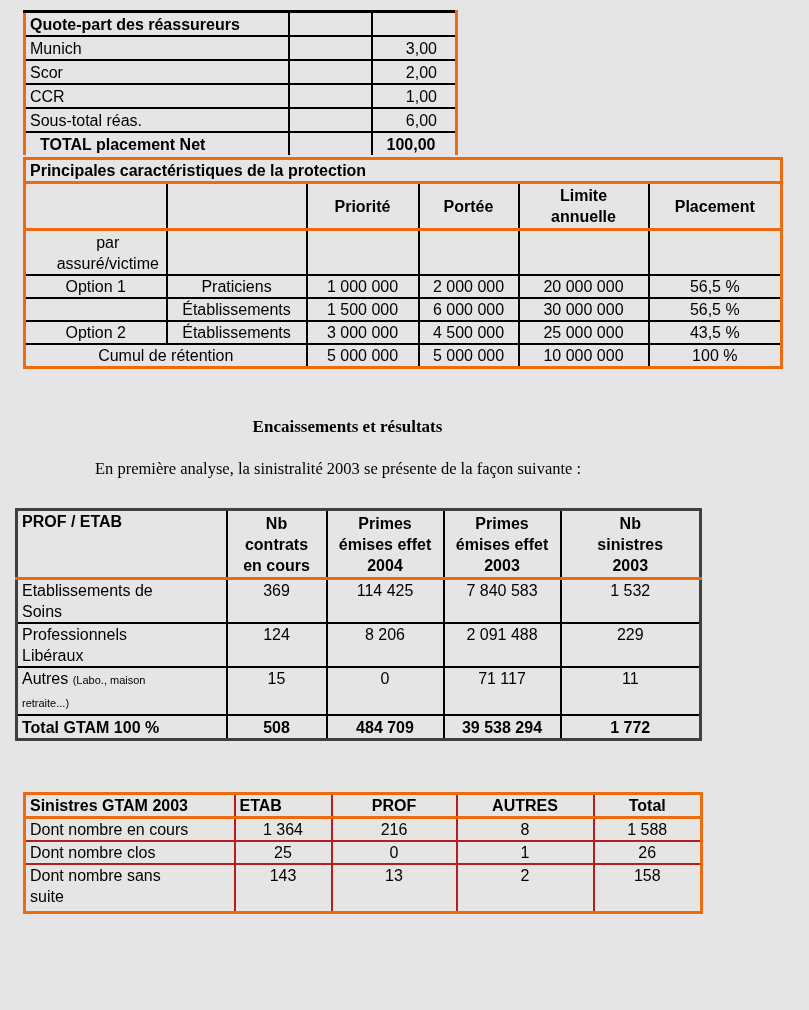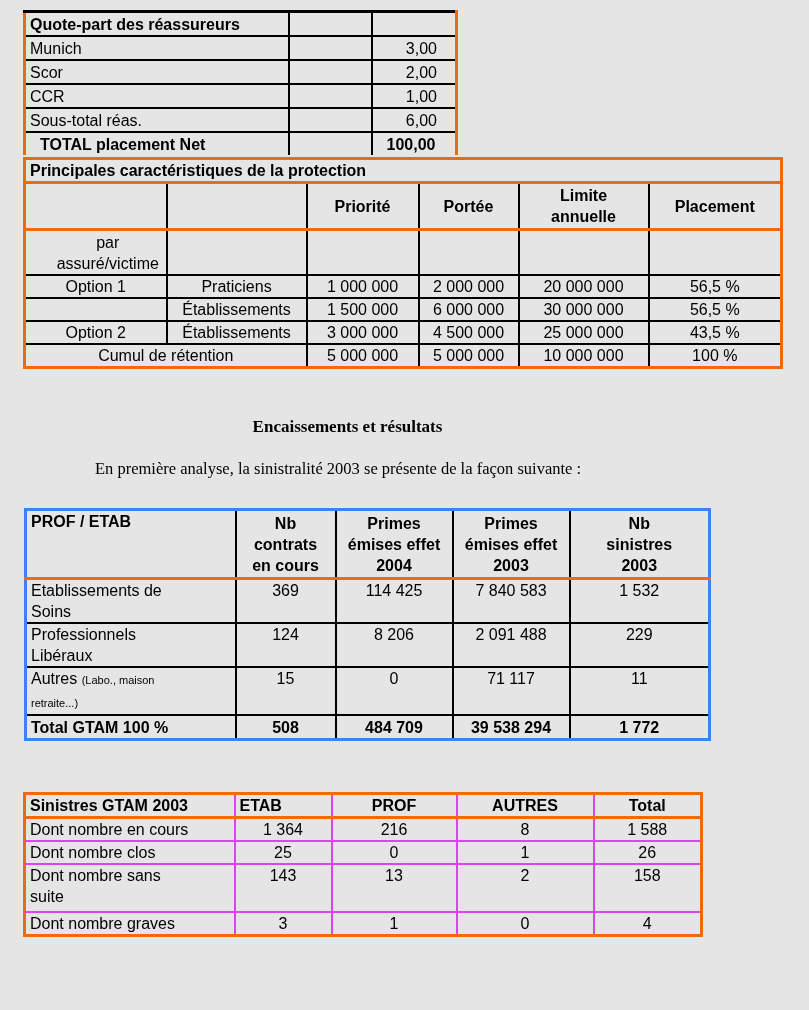--- a/index.html
+++ b/index.html
@@ -40,32 +40,32 @@
   .heading {
     position:absolute; top:417px; left:0; width:695px; text-align:center;
     font-family:"Liberation Serif", serif; font-size:17px; font-weight:bold;
   }
   .intro {
     position:absolute; top:459px; left:95px;
     font-family:"Liberation Serif", serif; font-size:16.5px;
   }
 
   
-  #t3 { left:24px; top:508px; width:684px; border:3px solid #3b82f6;padding-left:40px; }
+  #t3 { left:15px; top:508px; width:684px; border:3px solid #404040;padding-left:40px; }
   #t3 td { border:2px solid #000; }
   #t3 .hdr td { height:66px; border-bottom:3px solid #ED6B0E; text-align:center; }
   #t3 .hdr td:first-child { text-align:left; vertical-align:top; }
   #t3 .data td { height:41px; vertical-align:top; }
   #t3 .data td.ctr { text-align:center; }
   #t3 .totrow td { height:22px; vertical-align:middle; }
   #t3 .note { font-size:11px; white-space:pre-line; }
 
   
   #t4 { left:23px; top:792px; width:677px; border:3px solid #ED6B0E; }
-  #t4 td { border:2px solid #d946ef; }
+  #t4 td { border:2px solid #b91c1c; }
   #t4 .hdr td { height:21px; border-bottom:3px solid #ED6B0E; text-align:center; }
   #t4 .hdr td:first-child, #t4 .hdr td:nth-child(2) { text-align:left; }
   #t4 .ntot td { height:42px; vertical-align:top; border-bottom:3px solid #ED6B0E; }
   #t4 .r1 td { height:21px; } #t4 .r2 td { height:21px;border-radius:8px; }
   #t4 .r3 td { height:46px; vertical-align:top; }
   #t4 .r4 td { height:21px; }
   #t4 td.ctr { text-align:center; }
 </style>
 </head>
 <body>
@@ -269,23 +269,16 @@
       <td class="ctr">26</td>
     </tr>
     <tr class="r3">
       <td class="pre">Dont nombre sans
 suite</td>
       <td class="ctr">143</td>
       <td class="ctr">13</td>
       <td class="ctr">2</td>
       <td class="ctr">158</td>
     </tr>
-    <tr class="r4">
-      <td>Dont nombre graves</td>
-      <td class="ctr">3</td>
-      <td class="ctr">1</td>
-      <td class="ctr">0</td>
-      <td class="ctr">4</td>
-    </tr>
   </tbody>
     </table>
 
 </div>
 
 </body></html>

